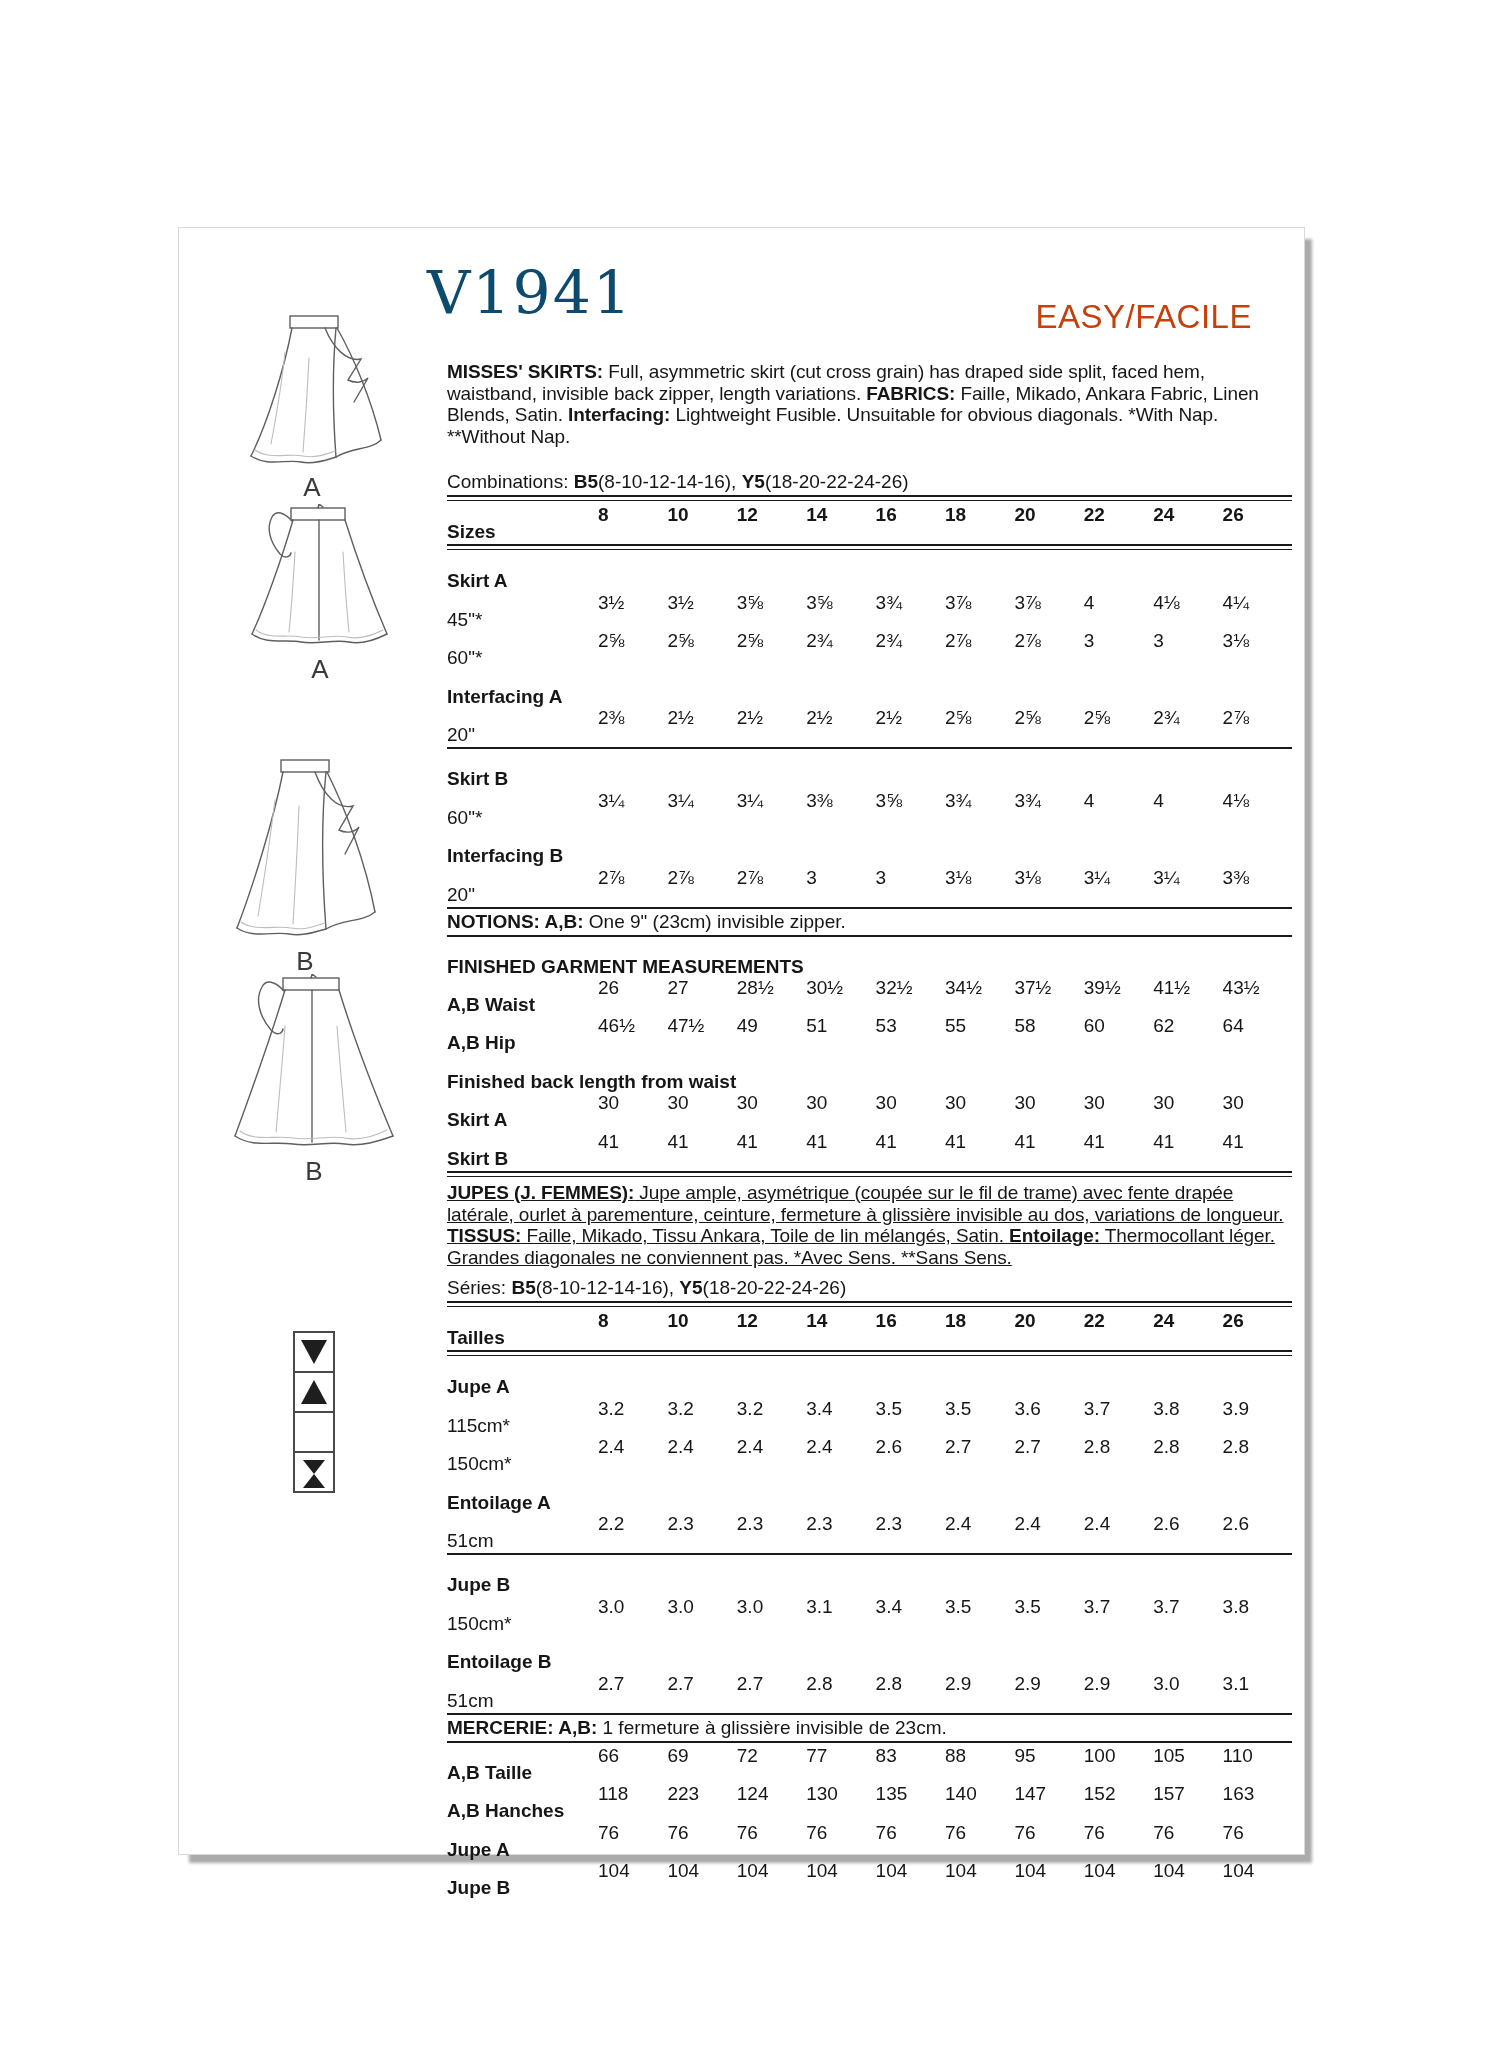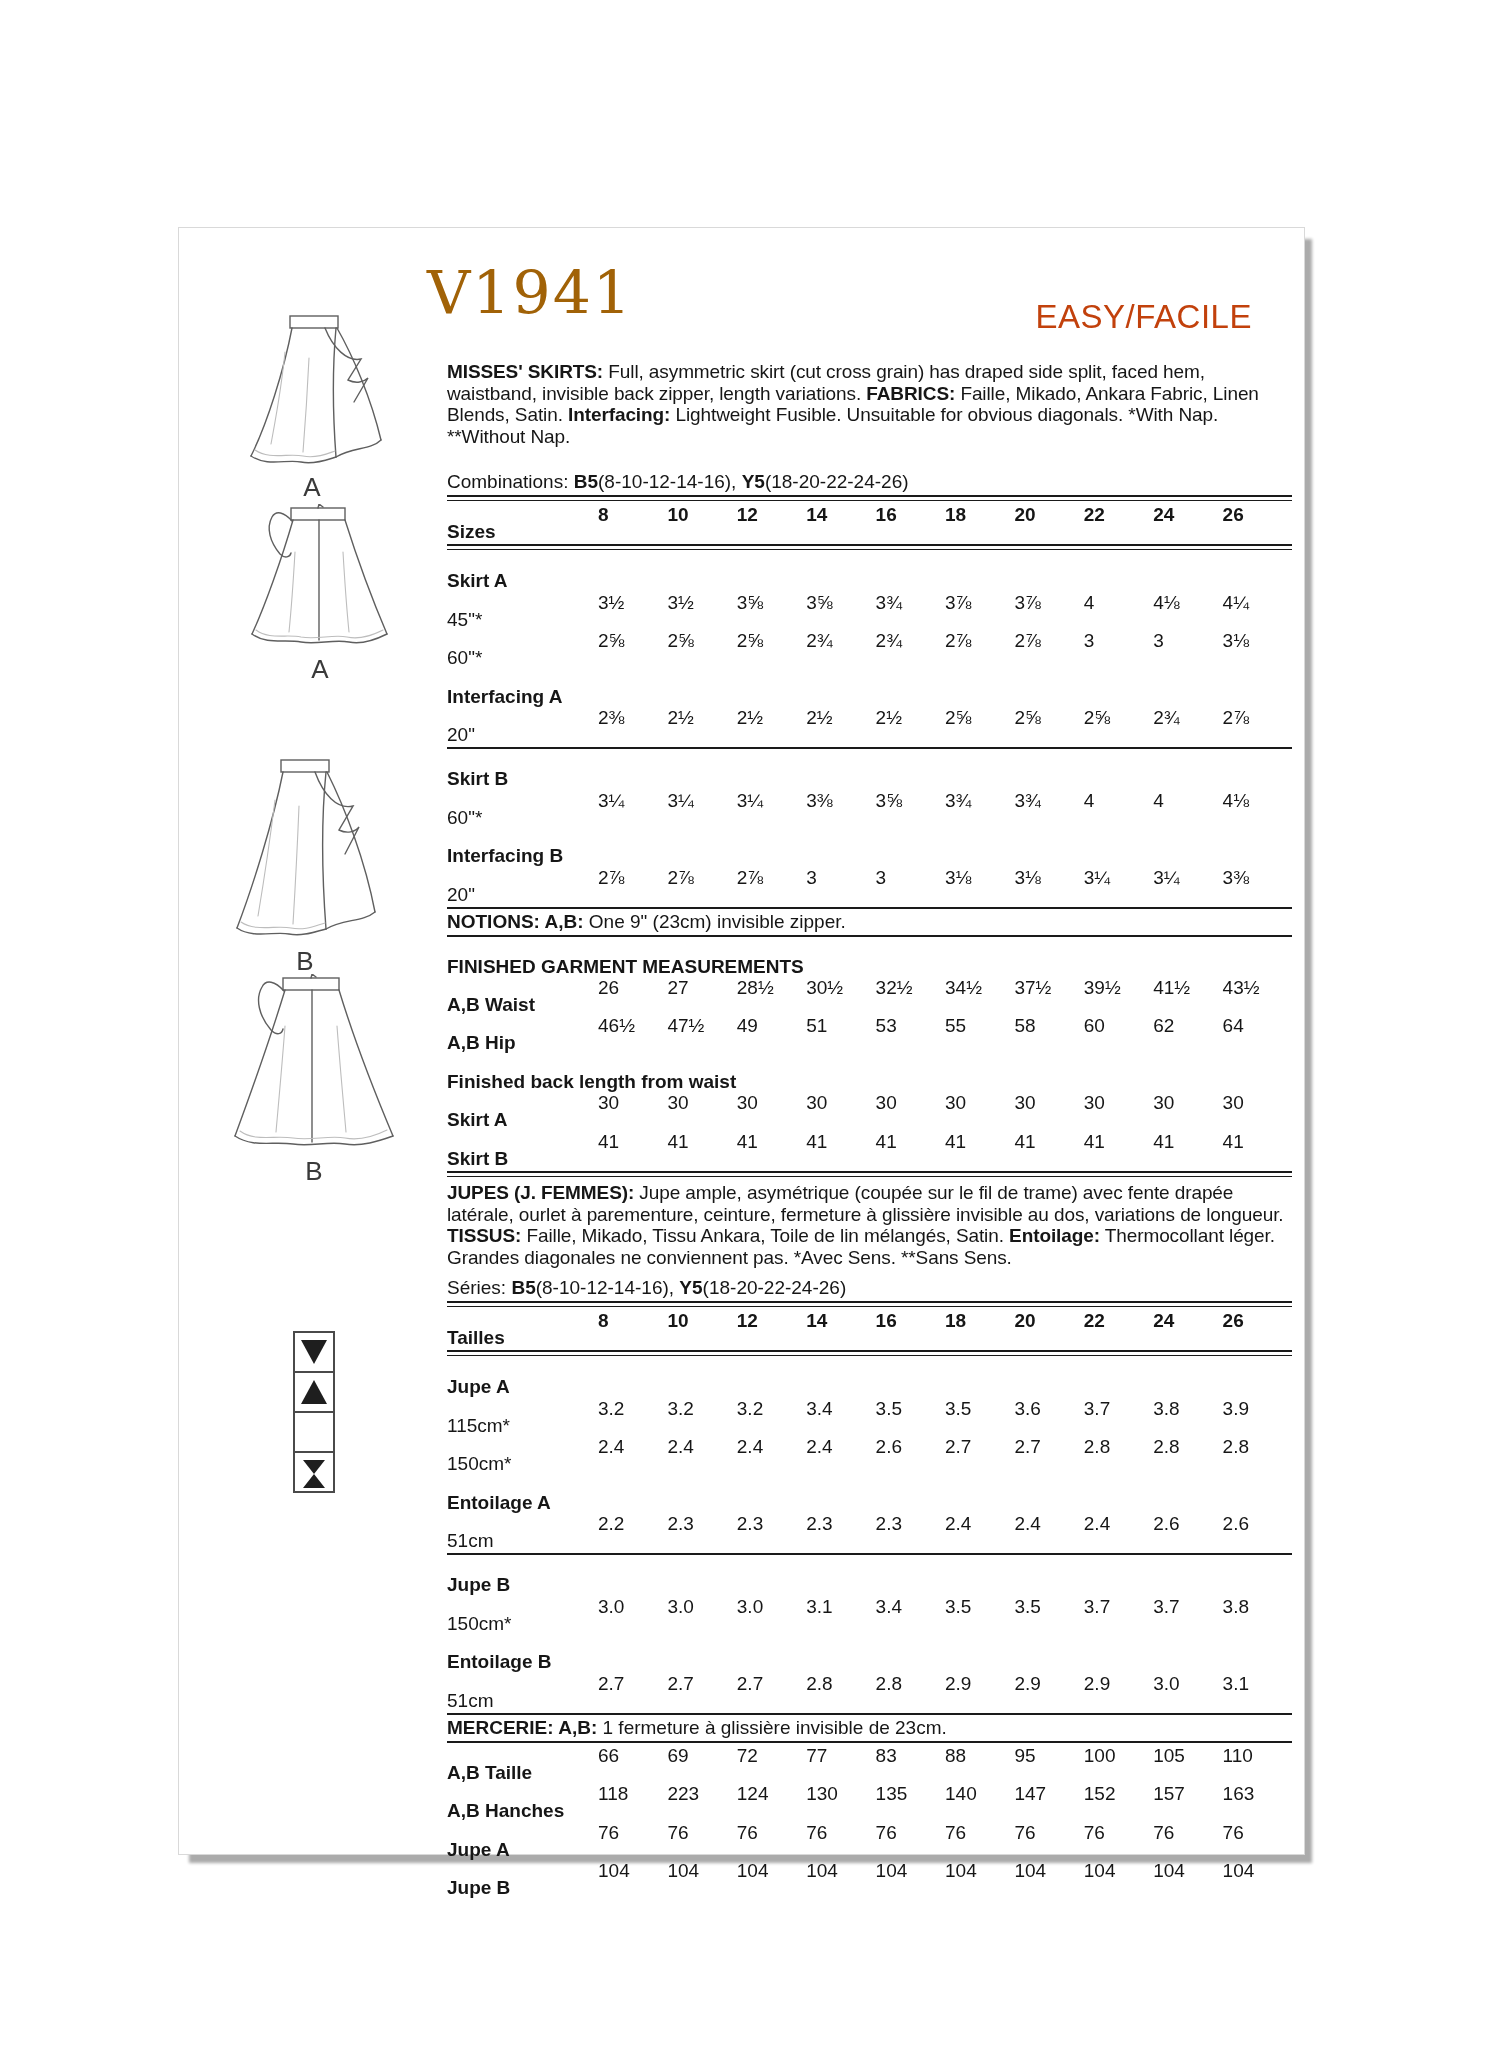--- a/index.html
+++ b/index.html
@@ -1,30 +1,30 @@
 <!DOCTYPE html>
 <html><head>
 <meta charset="utf-8">
 <style>
   html,body{margin:0;padding:0;background:#fff;}
   .canvas{position:relative;width:1500px;height:2062px;background:#fff;overflow:hidden;
           font-family:"Liberation Sans",sans-serif;color:#161616;}
   .page{position:absolute;left:178px;top:227px;width:1125px;height:1626px;background:#fff;
         border:1px solid #d9d9d9;box-shadow:9px 10px 3px -2px #ababab;}
   .pattern-number{position:absolute;left:248px;top:30px;font-family:"DejaVu Serif","Liberation Serif",serif;
-        font-size:60px;font-weight:500;letter-spacing:2px;color:#a16207;}
+        font-size:60px;font-weight:500;letter-spacing:2px;color:#0c4a6e;}
   .difficulty{position:absolute;right:52px;top:70px;font-size:33px;font-weight:400;
         letter-spacing:.5px;color:#c2410c;}
   .content{position:absolute;left:268px;top:0;width:845px;font-size:19px;line-height:21.6px;}
   .content p{margin:0;}
   .para{letter-spacing:-.1px;}
   b{font-weight:bold;}
   #para-en{margin-top:133px;}
   #combos{margin-top:24px;}
-  #para-fr{margin-top:5px;}
+  #para-fr{margin-top:5px;text-decoration:underline;}
   #series{margin-top:9px;}
   .rule{height:0;border-top:2px solid #1a1a1a;margin:2px 0;}
   .rule2{height:3px;border-top:2px solid #1a1a1a;border-bottom:1px solid #1a1a1a;margin:2px 0 3px;}
   .trow{display:grid;grid-template-columns:151px repeat(10,1fr);line-height:21.4px;}
   .trow .lbl{white-space:nowrap;margin-top:17px;}
   .trow.header .lbl,.trow.header .val{font-weight:bold;}
   .trow.section .lbl{font-weight:bold;}
   .trow.boldlbl .lbl{font-weight:bold;}
   .illos{position:absolute;left:0;top:0;width:268px;}
   .illo{position:absolute;margin:0;}

